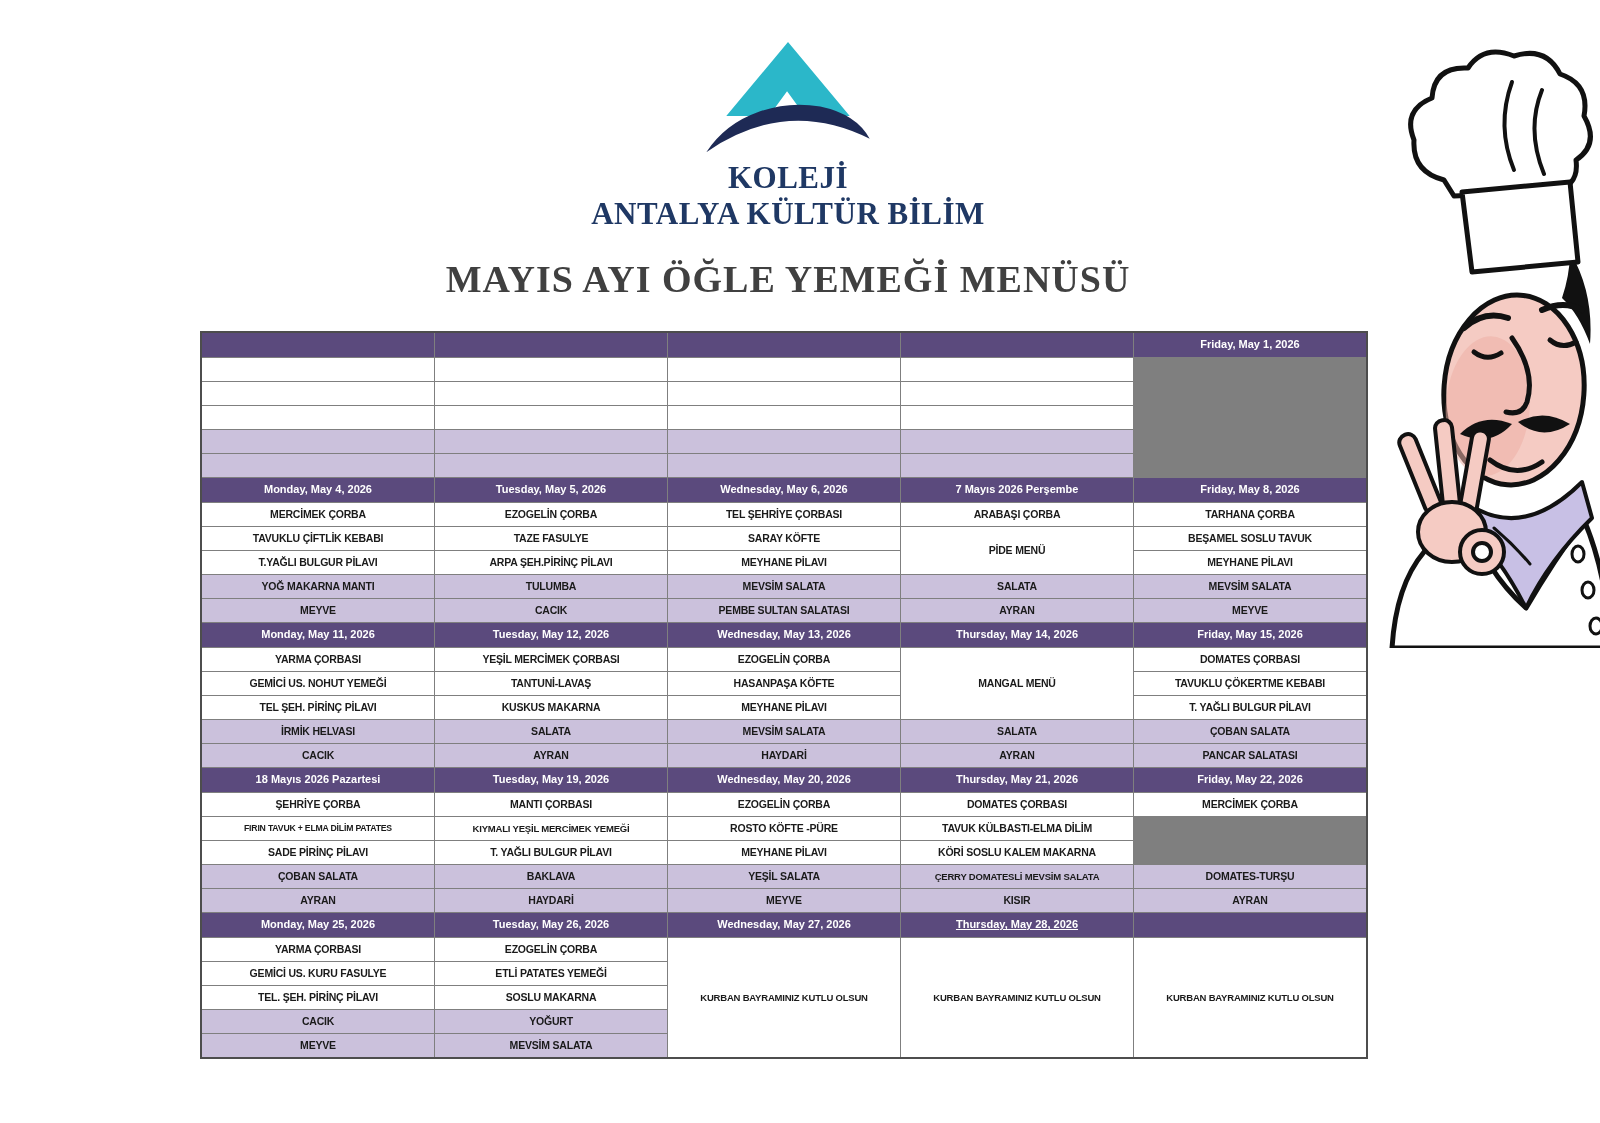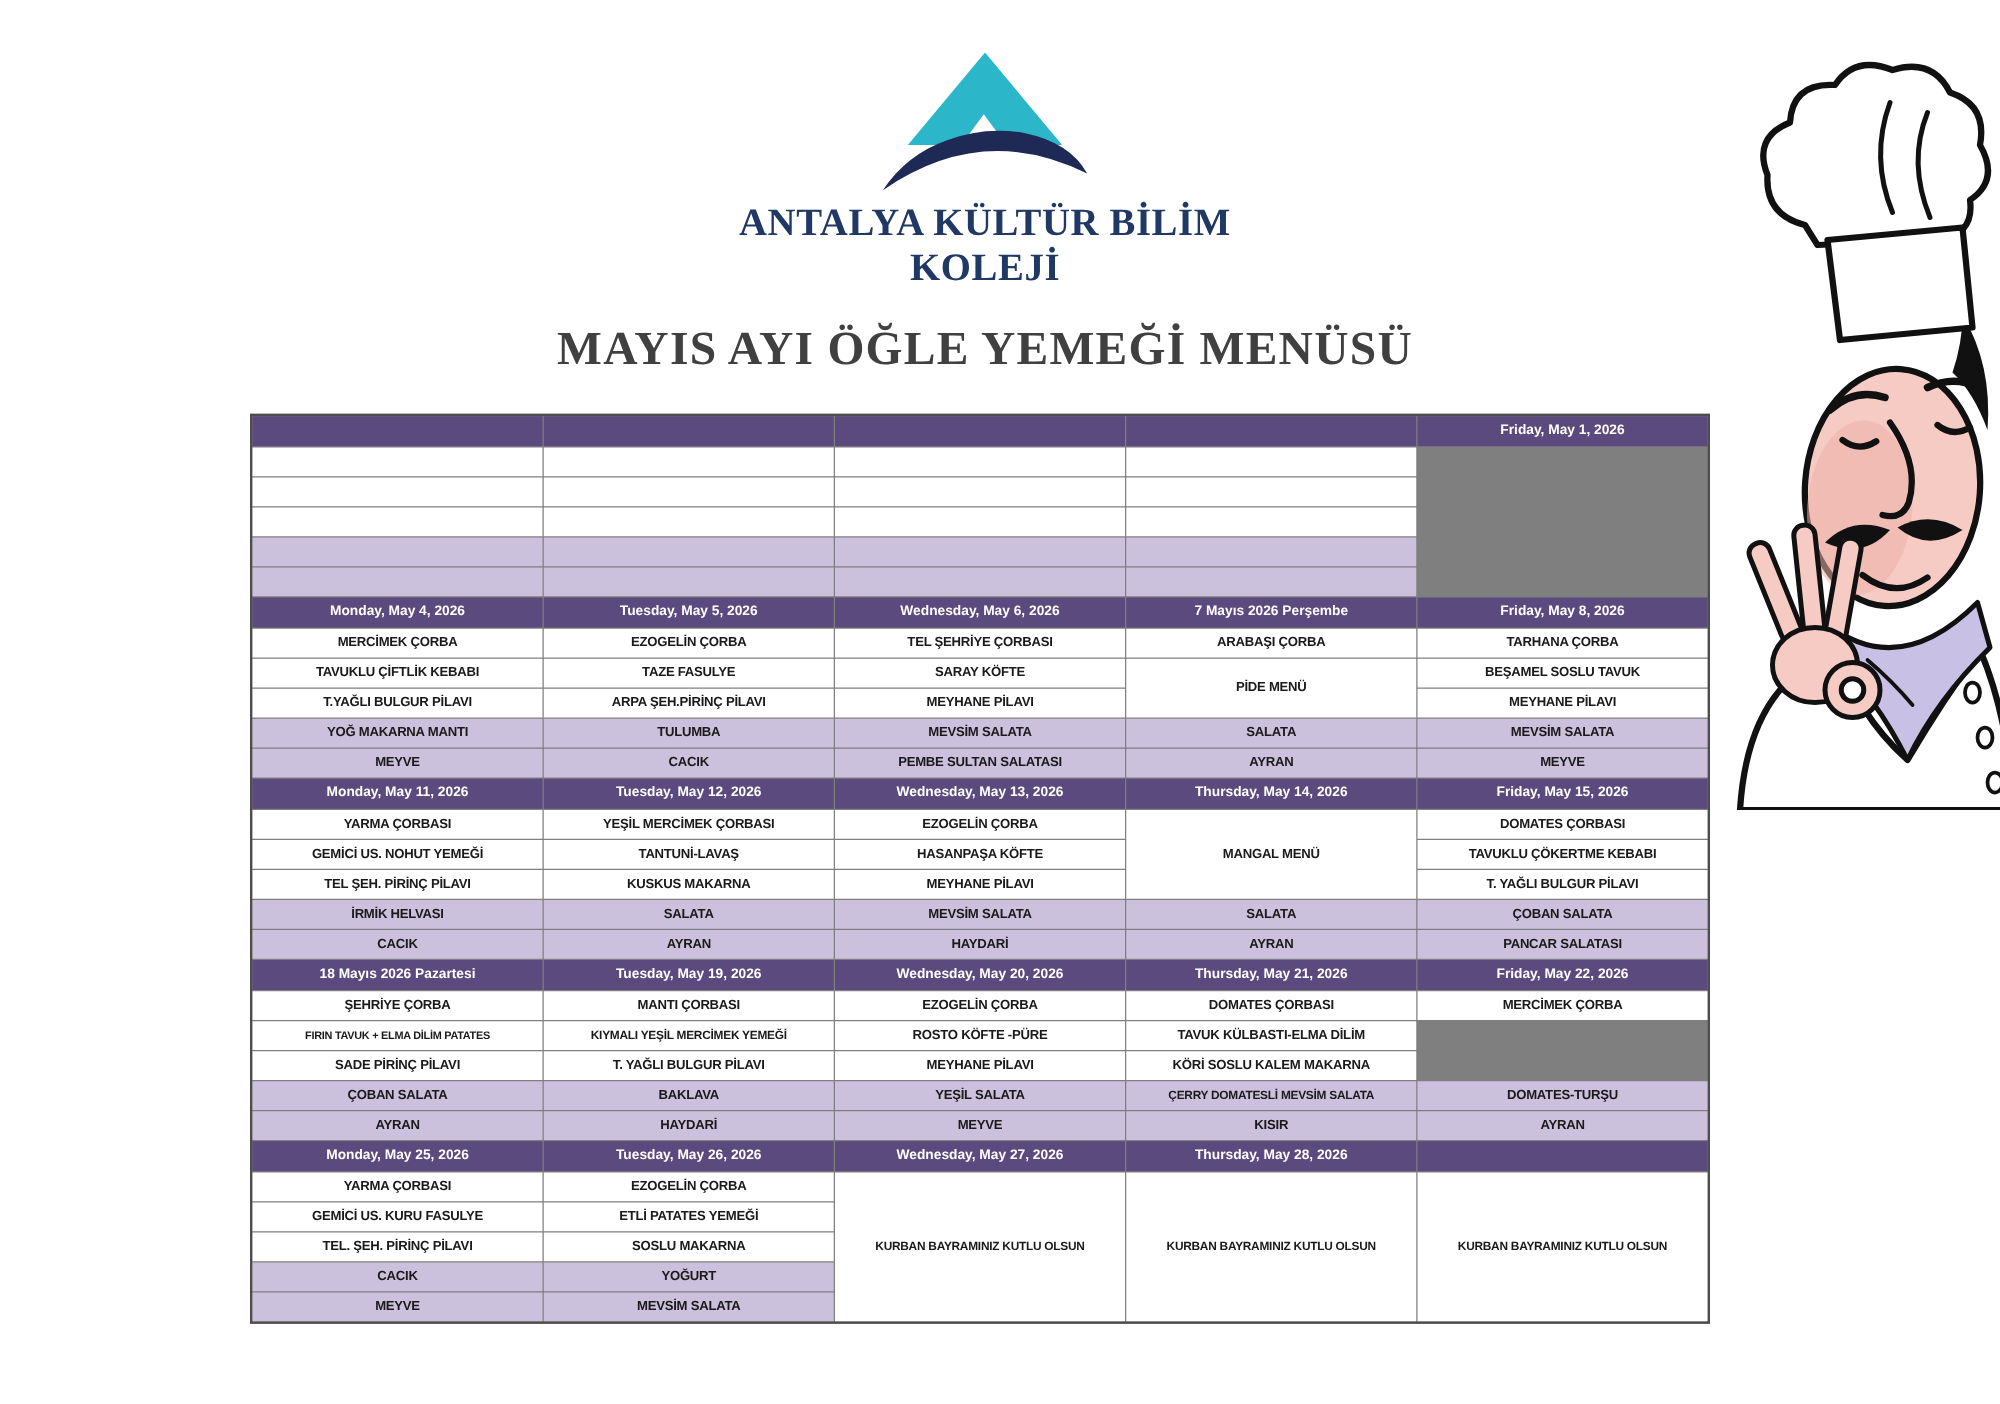--- a/index.html
+++ b/index.html
@@ -46,22 +46,22 @@
 </style>
 </head>
 <body>
 
 <div class="brand-wrap">
   <svg class="logo" viewBox="0 0 200 130" aria-hidden="true">
     <path d="M100,6 L165,84 L118,84 L99,58 L80,84 L35,84 Z" fill="#2BB7C9"></path>
     <path d="M14,122 Q98,64 186,108 Q172,82 134,74 Q100,68 68,80 Q34,92 14,122 Z" fill="#1E2A55"></path>
   </svg>
   <div class="school-name">
+    <div>KOLEJİ</div>
     <div>ANTALYA KÜLTÜR BİLİM</div>
-    <div>KOLEJİ</div>
   </div>
   <div class="menu-title">MAYIS AYI ÖĞLE YEMEĞİ MENÜSÜ</div>
 </div>
 
 <svg class="chef" viewBox="0 0 228 608" aria-hidden="true">
 
   <g transform="rotate(4 130 350)">
     <ellipse cx="130" cy="350" rx="70" ry="95" fill="#F5CBC3" stroke="#111111" stroke-width="5"></ellipse>
     <ellipse cx="105" cy="368" rx="42" ry="70" fill="#ECB1A6" opacity="0.55"></ellipse>
   </g>
@@ -239,18 +239,18 @@
       <div class="cell c-l" style="grid-area: 5 / 1 / span 1;">CACIK</div>
       <div class="cell c-l" style="grid-area: 6 / 1 / span 1;">MEYVE</div>
       <div class="cell hdr" style="grid-area: 1 / 2;">Tuesday, May 26, 2026</div>
       <div class="cell c-w" style="grid-area: 2 / 2 / span 1;">EZOGELİN ÇORBA</div>
       <div class="cell c-w" style="grid-area: 3 / 2 / span 1;">ETLİ PATATES YEMEĞİ</div>
       <div class="cell c-w" style="grid-area: 4 / 2 / span 1;">SOSLU MAKARNA</div>
       <div class="cell c-l" style="grid-area: 5 / 2 / span 1;">YOĞURT</div>
       <div class="cell c-l" style="grid-area: 6 / 2 / span 1;">MEVSİM SALATA</div>
       <div class="cell hdr" style="grid-area: 1 / 3;">Wednesday, May 27, 2026</div>
       <div class="cell c-w t-sm" style="grid-area: 2 / 3 / span 5;">KURBAN BAYRAMINIZ KUTLU OLSUN</div>
-      <div class="cell hdr" style="grid-area: 1 / 4;">Thursday, May 28, 2026</div>
+      <div class="cell hdr" style="grid-area: 1 / 4; text-decoration: underline;">Thursday, May 28, 2026</div>
       <div class="cell c-w t-sm" style="grid-area: 2 / 4 / span 5;">KURBAN BAYRAMINIZ KUTLU OLSUN</div>
       <div class="cell hdr" style="grid-area: 1 / 5;"></div>
       <div class="cell c-w t-sm" style="grid-area: 2 / 5 / span 5;">KURBAN BAYRAMINIZ KUTLU OLSUN</div>
     </div>
   </div>
 
 </body></html>

